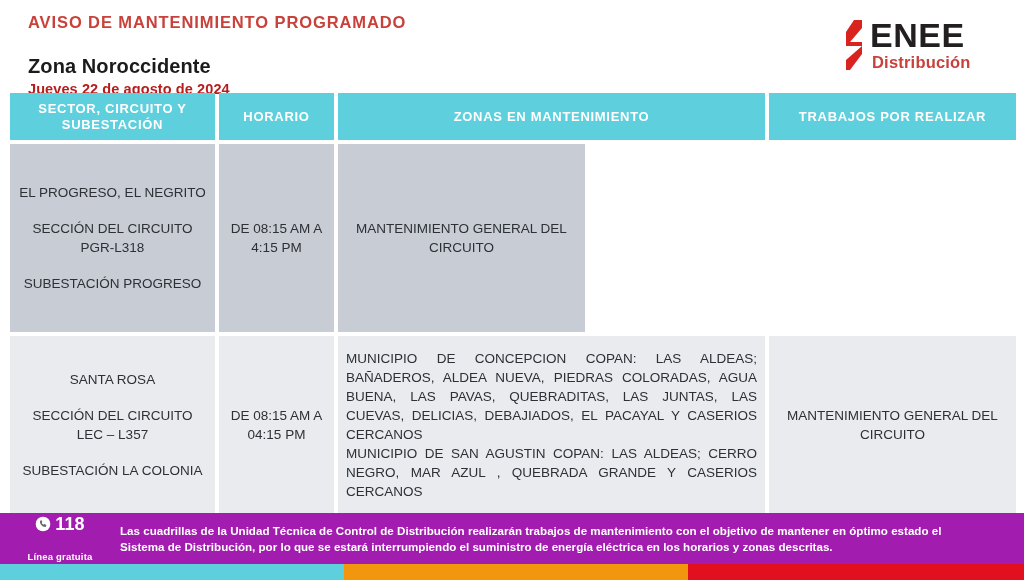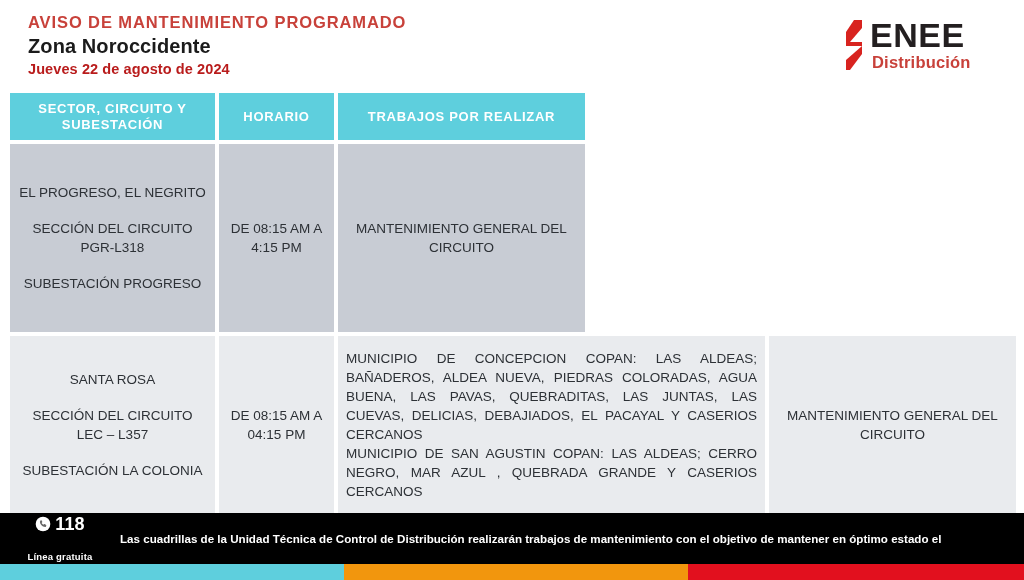--- a/index.html
+++ b/index.html
@@ -27,21 +27,21 @@
     letter-spacing:0.9px;
     line-height:20px;
     white-space:nowrap;
   }
   .zone-title {
     color:#1b1b1b;
     font-size:20px;
     font-weight:bold;
     letter-spacing:0.1px;
     line-height:25px;
-    margin-top:2px;
+    margin-top:22px;
   }
   .zone-date {
     color:#b91c1c;
     font-size:14.5px;
     font-weight:bold;
     letter-spacing:0.1px;
     line-height:18px;
     margin-top:1px;
   }
 
@@ -110,21 +110,21 @@
   .zonas-text { width:100%; text-align:justify; }
   .zonas-text span { display:block; }
   .justify-para {
     text-align:justify;
     text-align-last:left;
   }
 
   
   .footer {
     position:absolute; left:0; bottom:16px; width:1024px; height:51px;
-    background:#000000;
+    background:#a21caf;
     display:flex; align-items:center;
   }
   .footer-phone {
     width:120px; flex:0 0 120px;
     display:flex; flex-direction:column; align-items:center;
     color:#ffffff;
   }
   .phone-row { display:flex; align-items:center; gap:4px; }
   .phone-icon { width:16px; height:16px; display:block; }
   .phone-number { font-size:18px; font-weight:bold; line-height:18px; letter-spacing:0.2px; }
@@ -169,20 +169,21 @@
         <div class="logo-dist">Distribución</div>
       </div>
     </div>
   </div>
 
   <div class="table">
 
     <div class="thead">
       <div class="th c1">SECTOR, CIRCUITO Y SUBESTACIÓN</div>
       <div class="th c2">HORARIO</div>
+      <div class="th c3">ZONAS EN MANTENIMIENTO</div>
       <div class="th c4">TRABAJOS POR REALIZAR</div>
     </div>
 
     <div class="row row-a">
       <div class="td c1">
         <div class="cell-stack">
           <div>EL PROGRESO, EL NEGRITO</div>
           <div>SECCIÓN DEL CIRCUITO PGR-L318</div>
           <div>SUBESTACIÓN PROGRESO</div>
         </div>
@@ -217,20 +218,21 @@
         <svg class="phone-icon" viewBox="0 0 24 24">
           <circle cx="12" cy="12" r="11" fill="#ffffff"></circle>
           <path d="M8.4 6.2c.5-.2 1.1 0 1.4.5l1 1.7c.3.5.2 1.1-.2 1.5l-.6.5c.5 1.2 1.5 2.2 2.7 2.7l.5-.6c.4-.4 1-.5 1.5-.2l1.7 1c.5.3.7.9.5 1.4l-.4 1c-.2.5-.7.8-1.3.8-4.2-.2-7.6-3.6-7.8-7.8 0-.6.3-1.1.8-1.3l.2-.2z" fill="#686868"></path>
         </svg>
         <div class="phone-number">118</div>
       </div>
       <div class="phone-label">Línea gratuita</div>
     </div>
     <div class="footer-text">
       <div>Las cuadrillas de la Unidad Técnica de Control de Distribución realizarán trabajos de mantenimiento con el objetivo de mantener en óptimo estado el</div>
+      <div>Sistema de Distribución, por lo que se estará interrumpiendo el suministro de energía eléctrica en los horarios y zonas descritas.</div>
     </div>
   </div>
 
   <div class="colorbar">
     <div class="cb-seg" style="width:344px;background:#5ecfdd;"></div>
     <div class="cb-seg" style="width:344px;background:#f2960d;"></div>
     <div class="cb-seg" style="width:336px;background:#e2101e;"></div>
   </div>
 
 </div>

